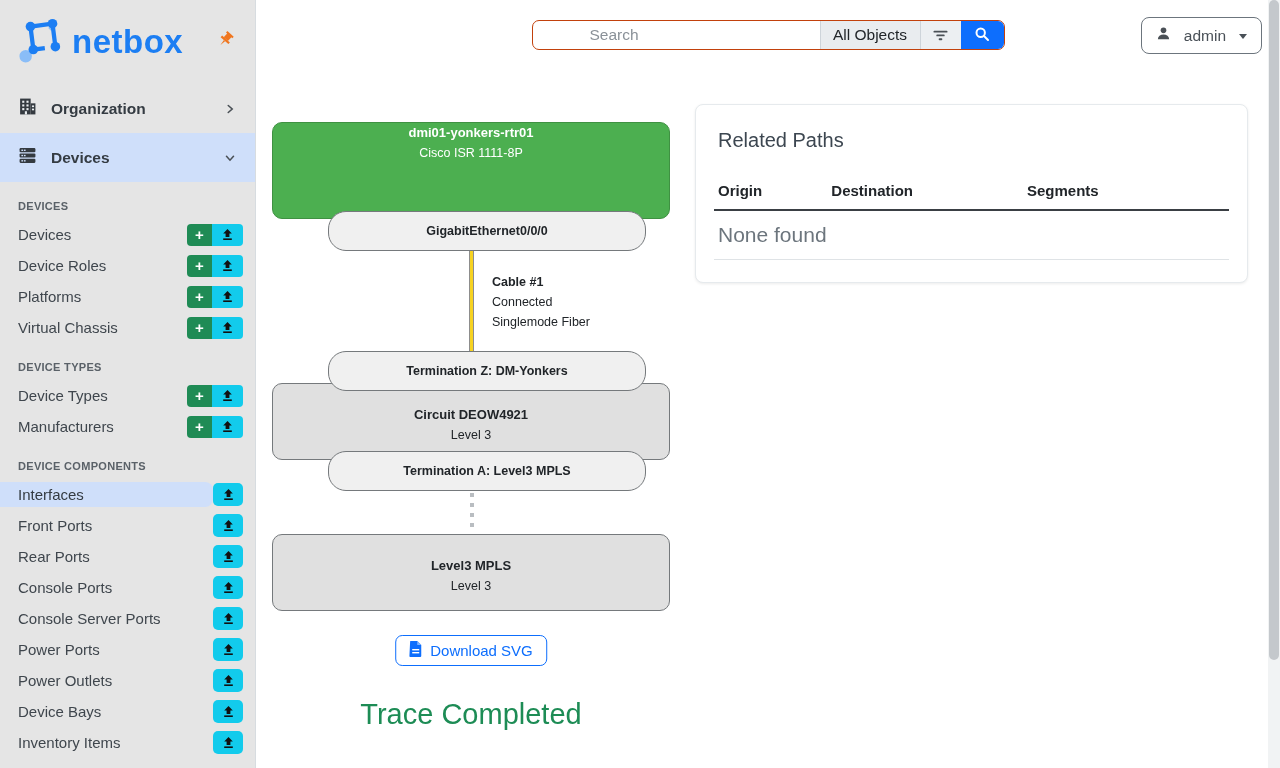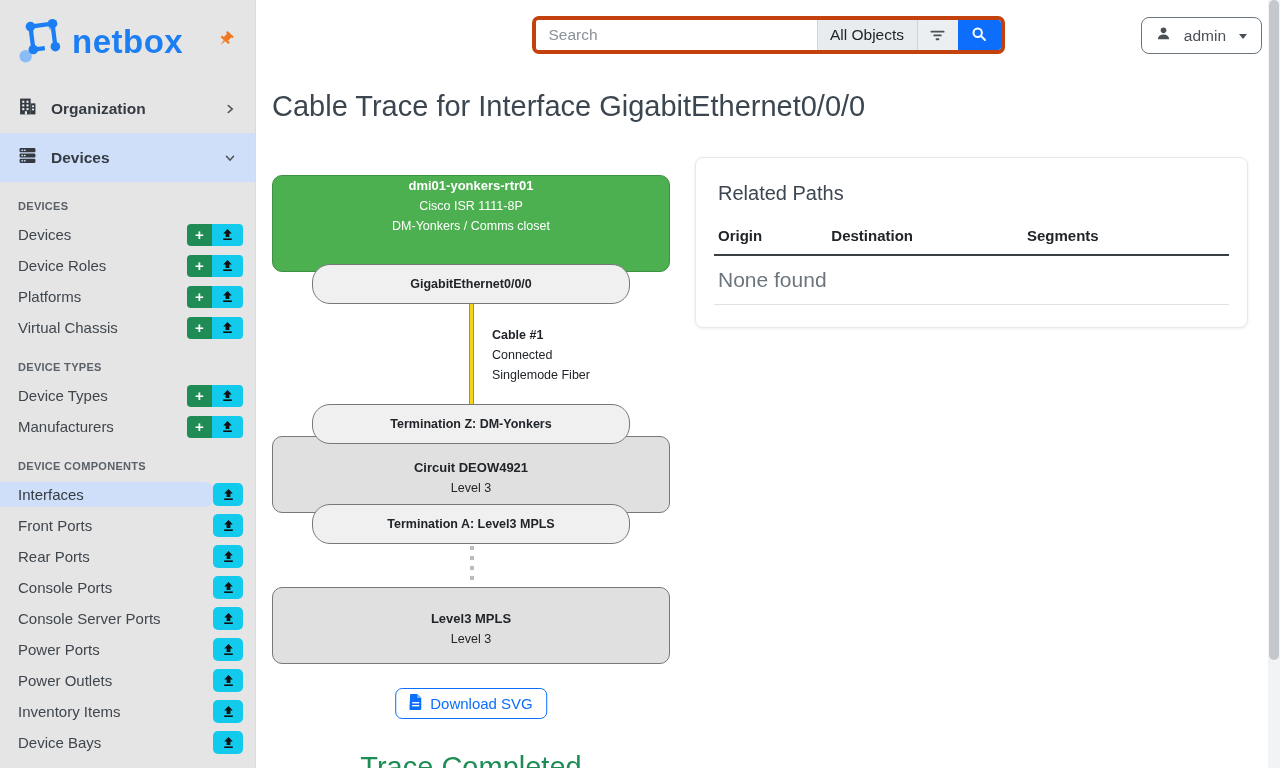--- a/index.html
+++ b/index.html
@@ -28,22 +28,22 @@
   .btn-group { display:flex; margin-left:8px; flex:none; }
   .btn-add { width:25px; height:22px; background:#1f8b55; color:#fff; border:none;
     border-radius:4px 0 0 4px; font-size:15px; font-weight:700; line-height:20px; cursor:pointer; }
   .btn-import { width:31px; height:22px; background:#12cbec; border:none;
     border-radius:0 4px 4px 0; cursor:pointer; display:flex; align-items:center; justify-content:center; }
   .btn-import.solo { width:30px; height:23px; border-radius:5px; }
 
   
   .main { position:fixed; left:256px; top:0; width:1024px; height:768px; background:#fff; }
   .topbar { position:relative; height:70px; display:flex; align-items:center; justify-content:center; }
-  .search-group { display:flex; width:473px; height:38px; border:4px solid #c2410c;
-    border-radius:7px; overflow:hidden; background:#fff; }
+  .search-group { display:flex; width:473px; height:30px; border:1px solid #c2410c;
+    border-radius:7px; overflow:hidden; background:#fff;padding-left:44px; }
   .search-input { flex:1; border:none; outline:none; padding:0 13px; font-size:15.5px;
     color:#495057; font-family:"Liberation Sans", sans-serif; }
   .search-input::placeholder { color:#8a9198; }
   .scope-seg { display:flex; align-items:center; justify-content:center; width:100px;
     background:#e9ecef; border-left:1px solid #ced4da; font-size:15.5px; color:#212529; cursor:pointer; }
   .filter-seg { display:flex; align-items:center; justify-content:center; width:41px;
     background:#eceff2; border-left:1px solid #ced4da; cursor:pointer; }
   .searchbtn-seg { display:flex; align-items:center; justify-content:center; width:43px;
     background:#0d6efd; border:none; cursor:pointer; }
   .user-btn { position:absolute; right:18px; top:17px; height:37px; display:flex; align-items:center;
@@ -56,21 +56,21 @@
   .page-title { margin:20px 16px 0 16px; font-size:29px; font-weight:400; color:#3c4650; }
   .content-row { display:flex; gap:25px; padding:0 16px; margin-top:34px; align-items:flex-start; }
 
   
   .trace-col { width:398px; flex:none; position:relative; height:630px; margin-top:18px; }
   .t-abs { position:absolute; }
   .device-box { left:0; top:0; width:398px; height:97px; background:#4caf50;
     border:1px solid #3f9142; border-radius:10px; text-align:center; color:#fff; z-index:1; }
   .device-box .b1 { font-size:13px; font-weight:700; line-height:20px; }
   .device-box .b2 { font-size:12.5px; line-height:20px; }
-  .small-box { left:40px; width:318px; height:40px; background:#f0f0f0; border:1px solid #75797c;
+  .small-box { left:56px; width:318px; height:40px; background:#f0f0f0; border:1px solid #75797c;
     border-radius:18px; display:flex; align-items:center; justify-content:center;
     font-size:12.5px; font-weight:700; color:#212529; z-index:3; }
   .iface-box { top:89px; }
   .cable-line { left:197px; top:129px; width:5px; height:101px; background:#f7d321;
     border-left:1px solid #8d8d8d; border-right:1px solid #8d8d8d; z-index:0; }
   .cable-info { left:220px; top:150px; font-size:12.5px; color:#212529; line-height:20px; }
   .cable-info .b1 { font-weight:700; }
   .termz-box { top:229px; }
   .big-gray { left:0; width:398px; height:77px; background:#e0e0e0; border:1px solid #75797c;
     border-radius:10px; text-align:center; color:#212529; padding-top:21px; z-index:2; }
@@ -82,21 +82,21 @@
     background:repeating-linear-gradient(to bottom,#b9bdc1 0 4px,transparent 4px 10px); }
   .provider-box { top:412px; }
   .dl-btn { top:513px; left:50%; transform:translateX(-50%); display:inline-flex; align-items:center;
     gap:8px; height:31px; padding:0 13px; background:#fff; border:1px solid #0d6efd;
     border-radius:7px; color:#0d6efd; font-size:15px; cursor:pointer; white-space:nowrap; }
   .trace-status { top:576px; width:100%; text-align:center; font-size:29px; color:#1d8c55; }
 
   
   .card { flex:1; margin-right:16px; background:#fff; border:1px solid #e6eaed; border-radius:8px;
     box-shadow:0 1px 3px rgba(0,0,0,.08); padding:16px 18px 22px 18px; }
-  .card h2 { font-size:20px; font-weight:400; color:#3c4650; margin:8px 0 16px 4px; }
+  .card h2 { font-size:20px; font-weight:400; color:#3c4650; margin:8px 0 24px 4px; }
   table.paths { width:100%; border-collapse:collapse; table-layout:fixed; }
   table.paths th { text-align:left; font-size:15px; font-weight:700; color:#212529;
     padding:6px 0 10px 4px; border-bottom:2px solid #3a3f44; }
   table.paths td { font-size:21px; color:#6c757d; padding:12px 0 12px 4px;
     border-bottom:1px solid #dfe3e6; }
   th.c-origin { width:22%; } th.c-dest { width:38%; }
 
   
   .scrollbar { position:fixed; right:0; top:0; width:12px; height:768px; background:#f1f3f4; }
   .scroll-thumb { position:absolute; top:0; left:1px; width:10px; height:660px;
@@ -328,30 +328,30 @@
   <div class="side-row">
     <span class="side-link">Power Outlets</span>
     <button class="btn-import solo">
         <svg width="13" height="13" viewBox="0 0 13 13">
           <path d="M6.5 1 L10.8 5.6 H8.4 V9 H4.6 V5.6 H2.2 Z" fill="#111"></path>
           <rect x="2.2" y="10.4" width="8.6" height="1.6" fill="#111"></rect>
         </svg>
       </button>
   </div>
   <div class="side-row">
+    <span class="side-link">Device Bays</span>
+    <button class="btn-import solo">
+        <svg width="13" height="13" viewBox="0 0 13 13">
+          <path d="M6.5 1 L10.8 5.6 H8.4 V9 H4.6 V5.6 H2.2 Z" fill="#111"></path>
+          <rect x="2.2" y="10.4" width="8.6" height="1.6" fill="#111"></rect>
+        </svg>
+      </button>
+  </div>
+  <div class="side-row">
     <span class="side-link">Inventory Items</span>
-    <button class="btn-import solo">
-        <svg width="13" height="13" viewBox="0 0 13 13">
-          <path d="M6.5 1 L10.8 5.6 H8.4 V9 H4.6 V5.6 H2.2 Z" fill="#111"></path>
-          <rect x="2.2" y="10.4" width="8.6" height="1.6" fill="#111"></rect>
-        </svg>
-      </button>
-  </div>
-  <div class="side-row">
-    <span class="side-link">Device Bays</span>
     <button class="btn-import solo">
         <svg width="13" height="13" viewBox="0 0 13 13">
           <path d="M6.5 1 L10.8 5.6 H8.4 V9 H4.6 V5.6 H2.2 Z" fill="#111"></path>
           <rect x="2.2" y="10.4" width="8.6" height="1.6" fill="#111"></rect>
         </svg>
       </button>
   </div>
 </aside>
 
 <div class="main">
@@ -380,29 +380,27 @@
         <svg width="15" height="15" viewBox="0 0 16 16" fill="#4a5056">
           <circle cx="8" cy="4.6" r="3"></circle>
             <path d="M2 14 a6 5 0 0 1 12 0 z"></path>
         </svg>
       </span>
       <span>admin</span>
       <span class="caret-down"></span>
     </button>
   </div>
 
-  <h1 class="page-title">Cable Trace for Interface GigabitEthernet0/0/0</h1>
 
   <div class="content-row">
 
     <div class="trace-col">
       <div class="t-abs device-box">
         <div class="b1">dmi01-yonkers-rtr01</div>
         <div class="b2">Cisco ISR 1111-8P</div>
-        <div class="b2">DM-Yonkers / Comms closet</div>
       </div>
 
       <div class="t-abs small-box iface-box">GigabitEthernet0/0/0</div>
 
       <div class="t-abs cable-line"></div>
       <div class="t-abs cable-info">
         <div class="b1">Cable #1</div>
         <div>Connected</div>
         <div>Singlemode Fiber</div>
       </div>

